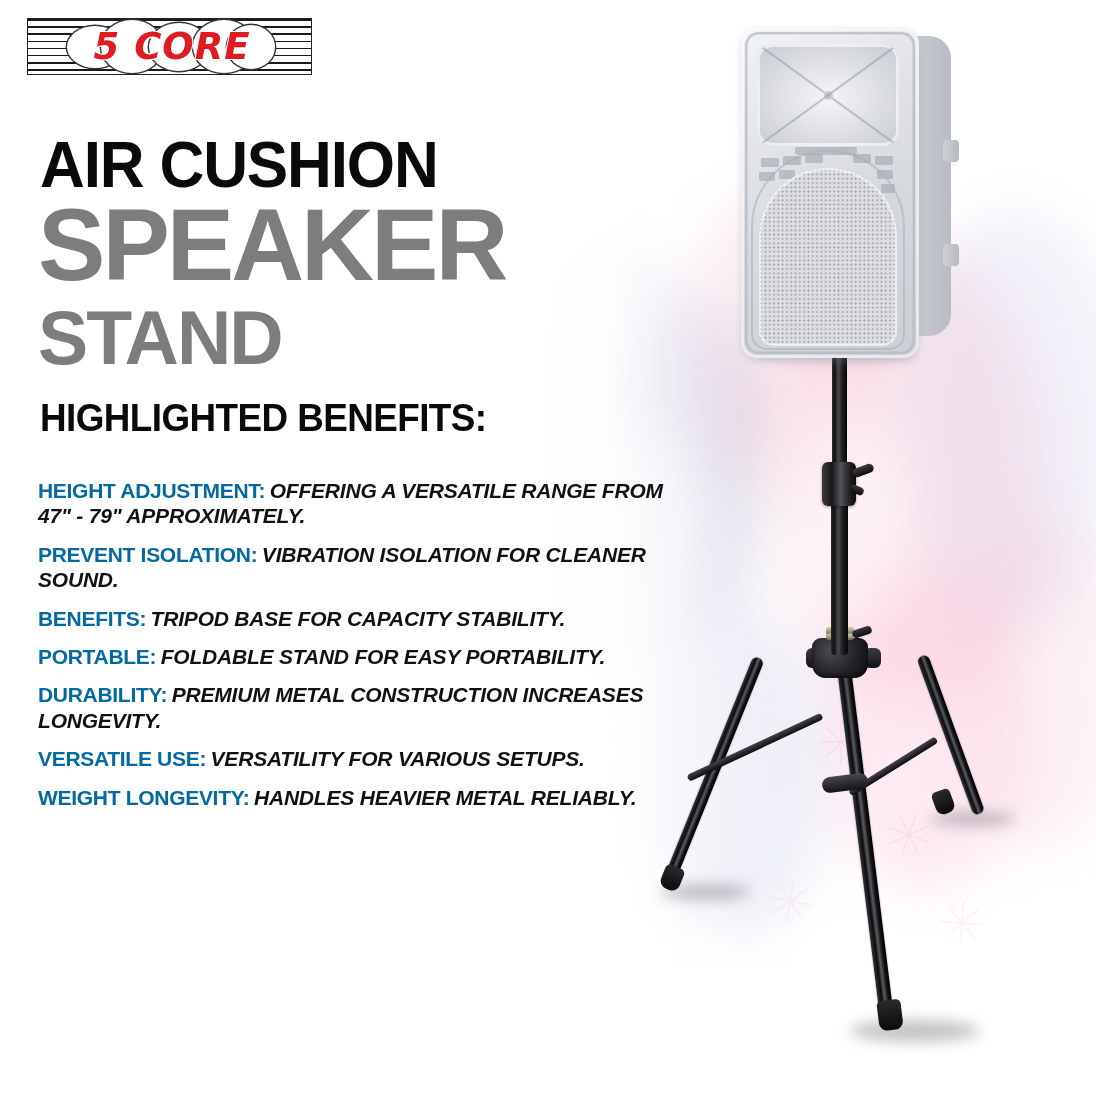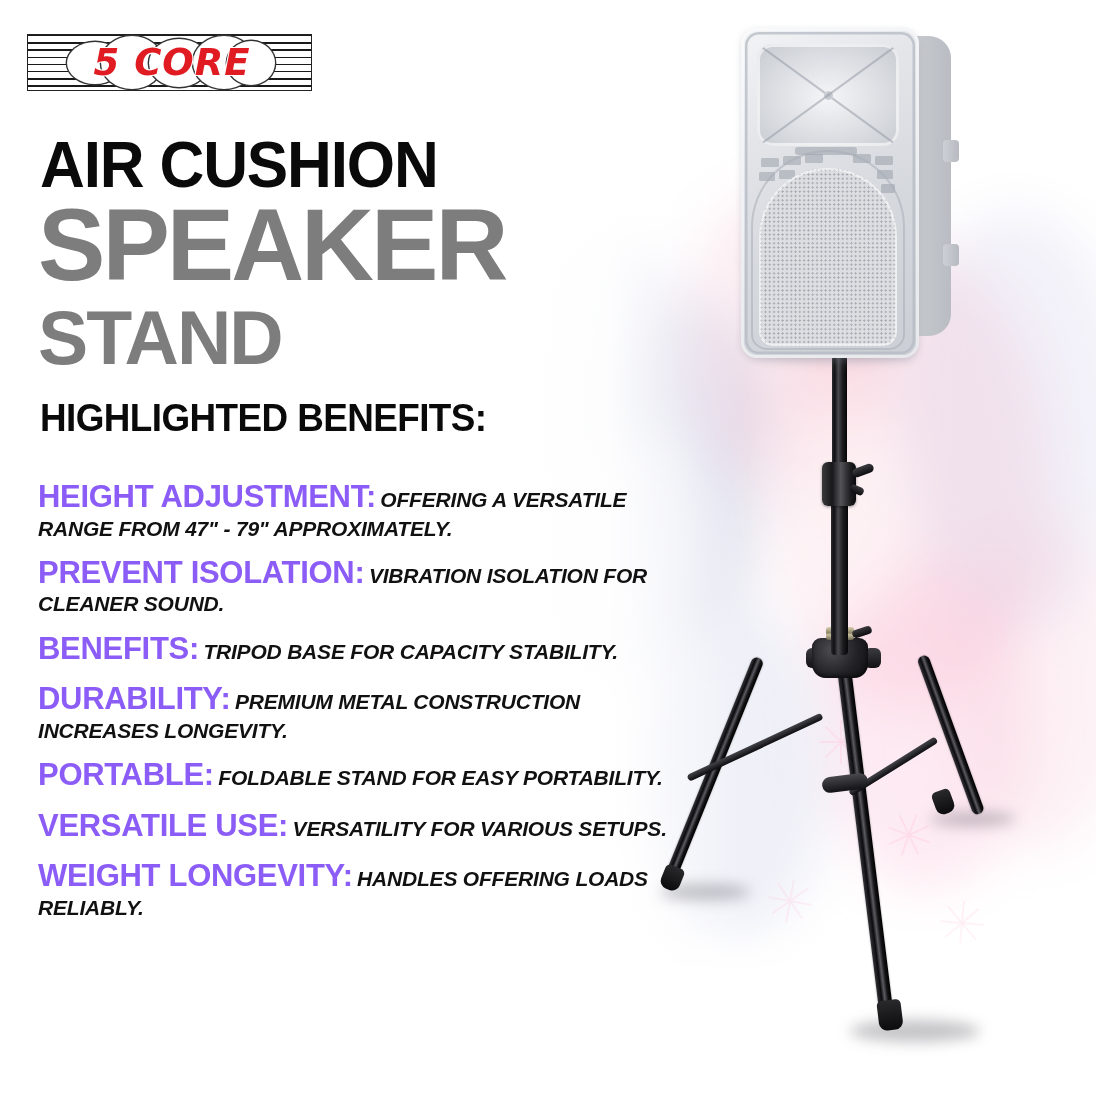--- a/index.html
+++ b/index.html
@@ -20,21 +20,21 @@
   .bg-wash{position:absolute;inset:0;background:rgba(255,255,255,.60);}
   .bg-leftfade{position:absolute;left:0;top:0;bottom:0;width:230px;
     background:linear-gradient(to right,#fff 0%,rgba(255,255,255,.92) 38%,rgba(255,255,255,0) 100%);}
   .bg-topfade{position:absolute;left:0;right:0;top:0;height:210px;
     background:linear-gradient(to bottom,#fff 0%,rgba(255,255,255,.75) 45%,rgba(255,255,255,0) 100%);}
   .palm{position:absolute;opacity:.5;}
   .palm i{position:absolute;left:50%;top:50%;width:2px;height:22px;background:rgba(255,120,170,.75);
     transform-origin:bottom center;border-radius:2px;}
 
   
-  .logo{position:absolute;left:27px;top:34px;width:285px;height:57px;}
+  .logo{position:absolute;left:27px;top:18px;width:285px;height:57px;}
   .logo-stripes{position:absolute;inset:0;border:1.6px solid #222;background:#fff;
      background-image:repeating-linear-gradient(to bottom,#1a1a1a 0 1.5px,#fff 1.5px 7.2px);}
   .logo-bubble{position:absolute;left:40px;top:2px;width:208px;height:53px;}
   .logo-bubble span{position:absolute;background:#fff;border-radius:50%;box-shadow:0 0 0 1.4px #333;}
   .logo-text{position:absolute;left:42px;top:4px;width:206px;height:49px;
     display:flex;align-items:center;justify-content:center;
     font-family:"DejaVu Sans", sans-serif;font-weight:bold;font-style:italic;
     font-size:37px;letter-spacing:1px;color:#e01b22;
     -webkit-text-stroke:2.2px #ffffff;paint-order:stroke fill;white-space:nowrap;}
 
@@ -48,21 +48,21 @@
   .h-stand{position:absolute;left:38px;top:300px;font-size:76px;font-weight:bold;color:#7d7d7d;
      letter-spacing:-2px;line-height:1;white-space:nowrap;
      transform:scaleX(.99);transform-origin:left center;}
   .h-benefits{position:absolute;left:40px;top:399px;font-size:38px;font-weight:bold;color:#0a0a0a;
      letter-spacing:-.6px;line-height:1;white-space:nowrap;
      transform:scaleX(.97);transform-origin:left center;}
 
   
   .benefits{position:absolute;left:38px;top:478px;width:640px;}
   .benefit{margin-bottom:13px;line-height:1.21;}
-  .b-label{font-size:31px;font-weight:bold;color:#8b5cf6;letter-spacing:-.3px;}
+  .b-label{font-size:21px;font-weight:bold;color:#0369a1;letter-spacing:-.3px;}
   .b-desc{font-size:21px;font-weight:bold;font-style:italic;color:#111;letter-spacing:-.2px;}
 
   
   .stand{position:absolute;left:600px;top:0;width:496px;height:1096px;}
   .pole{position:absolute;border-radius:4px;
      background:linear-gradient(to right,#2c2c2e 0%,#101012 18%,#4a4a4e 42%,#1d1d20 70%,#060607 100%);}
   .pole-up{left:232px;top:355px;width:15px;height:145px;}
   .pole-low{left:231px;top:495px;width:17px;height:160px;}
   .collar{position:absolute;left:222px;top:462px;width:34px;height:44px;border-radius:6px;
      background:linear-gradient(to right,#3a3a3d 0%,#18181b 30%,#545458 55%,#1b1b1e 85%,#0a0a0c 100%);
@@ -216,34 +216,34 @@
     </div>
     <div class="benefit">
       <span class="b-label">PREVENT ISOLATION:</span>
       <span class="b-desc">VIBRATION ISOLATION FOR CLEANER SOUND.</span>
     </div>
     <div class="benefit">
       <span class="b-label">BENEFITS:</span>
       <span class="b-desc">TRIPOD BASE FOR CAPACITY STABILITY.</span>
     </div>
     <div class="benefit">
+      <span class="b-label">PORTABLE:</span>
+      <span class="b-desc">FOLDABLE STAND FOR EASY PORTABILITY.</span>
+    </div>
+    <div class="benefit">
       <span class="b-label">DURABILITY:</span>
       <span class="b-desc">PREMIUM METAL CONSTRUCTION INCREASES LONGEVITY.</span>
     </div>
     <div class="benefit">
-      <span class="b-label">PORTABLE:</span>
-      <span class="b-desc">FOLDABLE STAND FOR EASY PORTABILITY.</span>
-    </div>
-    <div class="benefit">
       <span class="b-label">VERSATILE USE:</span>
       <span class="b-desc">VERSATILITY FOR VARIOUS SETUPS.</span>
     </div>
     <div class="benefit">
       <span class="b-label">WEIGHT LONGEVITY:</span>
-      <span class="b-desc">HANDLES OFFERING LOADS RELIABLY.</span>
+      <span class="b-desc">HANDLES HEAVIER METAL RELIABLY.</span>
     </div>
   </div>
 
   <div class="stand">
     <div class="ground-shadow" style="left:250px;top:1020px;width:130px;height:22px;"></div>
     <div class="ground-shadow" style="left:60px;top:884px;width:90px;height:16px;"></div>
     <div class="ground-shadow" style="left:330px;top:812px;width:86px;height:14px;"></div>
 
     <div class="leg" style="left:153px;top:658px;width:12px;height:238px;transform:rotate(22deg);transform-origin:top center;"></div>
     <div class="foot" style="left:62px;top:866px;width:20px;height:24px;transform:rotate(22deg);"></div>

